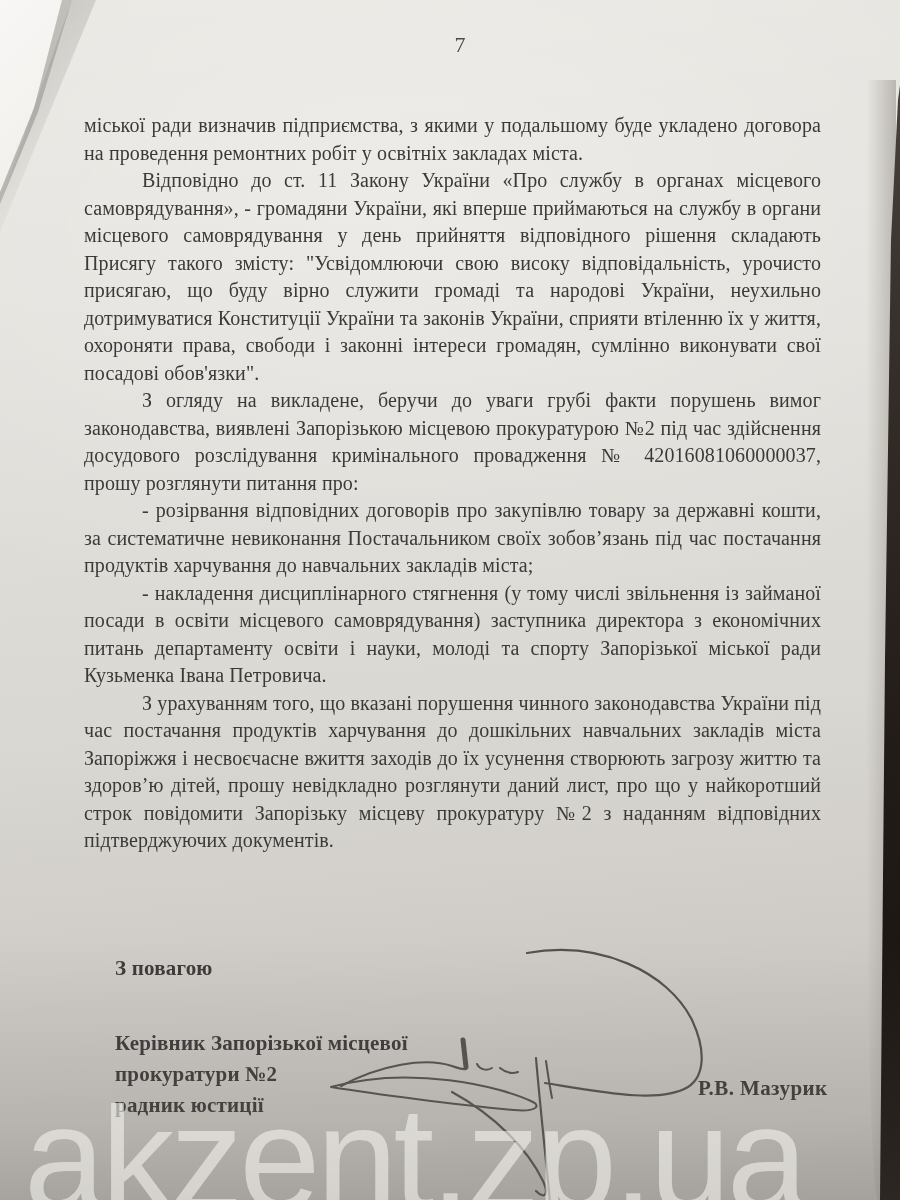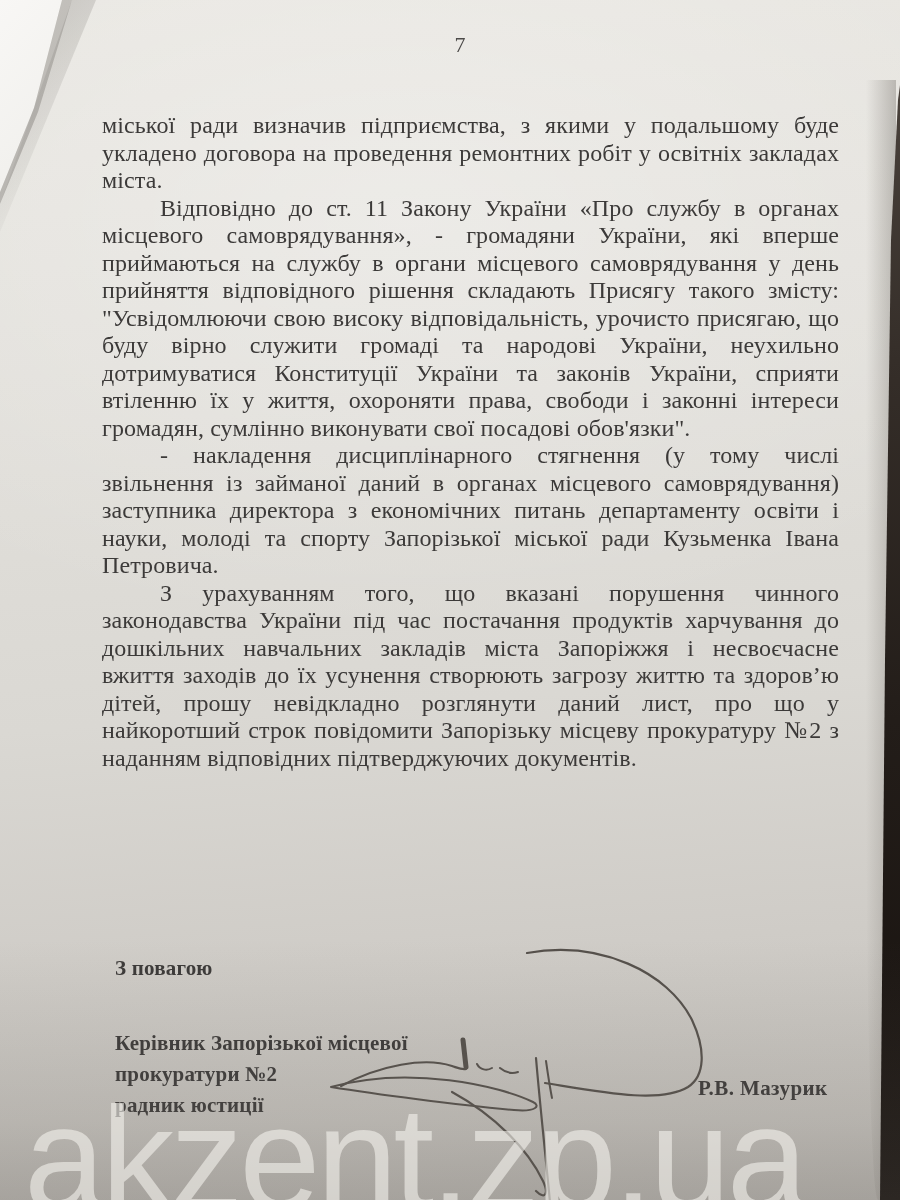--- a/index.html
+++ b/index.html
@@ -53,22 +53,22 @@
     font-size:146px;font-weight:400;letter-spacing:-4px;
     color:rgba(246,244,239,.58);
     white-space:nowrap;line-height:1;
   }
   
   .page-number{
     position:absolute;left:0;top:32px;width:920px;
     text-align:center;font-size:22px;color:#4c4a49;
   }
   .doc-body{
-    position:absolute;left:102px;top:112px;width:737px;
-    font-size:24px;line-height:27.5px;
+    position:absolute;left:84px;top:112px;width:737px;
+    font-size:20px;line-height:27.5px;
     text-align:justify;
     letter-spacing:.1px;
   }
   .doc-body p{margin:0;text-indent:58px;}
   .doc-body p.no-indent{text-indent:0;}
   .closing{
     position:absolute;left:115px;top:956px;
     font-size:21px;font-weight:bold;letter-spacing:.2px;
   }
   .signer{
@@ -91,21 +91,23 @@
   <div class="corner-edge"></div>
   <div class="corner-soft-shadow"></div>
   <div class="page-curl-shade"></div>
   <div class="dark-edge"></div>
 
   <div class="page-number">7</div>
 
   <div class="doc-body">
     <p class="no-indent">міської ради визначив підприємства, з якими у подальшому буде укладено договора на проведення ремонтних робіт у освітніх закладах міста.</p>
     <p>Відповідно до ст. 11 Закону України «Про службу в органах місцевого самоврядування», - громадяни  України, які вперше приймаються на службу в органи місцевого самоврядування у день прийняття відповідного рішення складають Присягу такого змісту: "Усвідомлюючи свою високу відповідальність, урочисто присягаю, що буду вірно служити громаді та народові України, неухильно дотримуватися Конституції України та законів України, сприяти втіленню їх у життя, охороняти права, свободи і законні інтереси громадян, сумлінно виконувати свої посадові обов'язки".</p>
-    <p>- накладення дисциплінарного стягнення (у тому числі звільнення із займаної даний в органах місцевого самоврядування) заступника директора з економічних питань департаменту освіти і науки, молоді та спорту Запорізької міської ради Кузьменка Івана Петровича.</p>
+    <p>З огляду на викладене, беручи до уваги грубі факти порушень вимог законодавства, виявлені Запорізькою місцевою прокуратурою №2 під час здійснення досудового розслідування кримінального провадження № 42016081060000037, прошу розглянути питання про:</p>
+    <p>- розірвання відповідних договорів про закупівлю товару за державні кошти, за систематичне невиконання Постачальником своїх зобов’язань під час постачання продуктів харчування до навчальних закладів міста;</p>
+    <p>- накладення дисциплінарного стягнення (у тому числі звільнення із займаної посади в освіти місцевого самоврядування) заступника директора з економічних питань департаменту освіти і науки, молоді та спорту Запорізької міської ради Кузьменка Івана Петровича.</p>
     <p>З урахуванням того, що вказані порушення чинного законодавства України під час постачання продуктів харчування до дошкільних навчальних закладів міста Запоріжжя і несвоєчасне вжиття заходів до їх усунення створюють загрозу життю та здоров’ю дітей, прошу невідкладно розглянути даний лист, про що у найкоротший строк повідомити Запорізьку місцеву прокуратуру №2 з наданням відповідних підтверджуючих документів.</p>
   </div>
 
   <div class="closing">З повагою</div>
 
   <div class="signer">
     <div>Керівник Запорізької місцевої</div>
     <div>прокуратури №2</div>
     <div>радник юстиції</div>
   </div>

